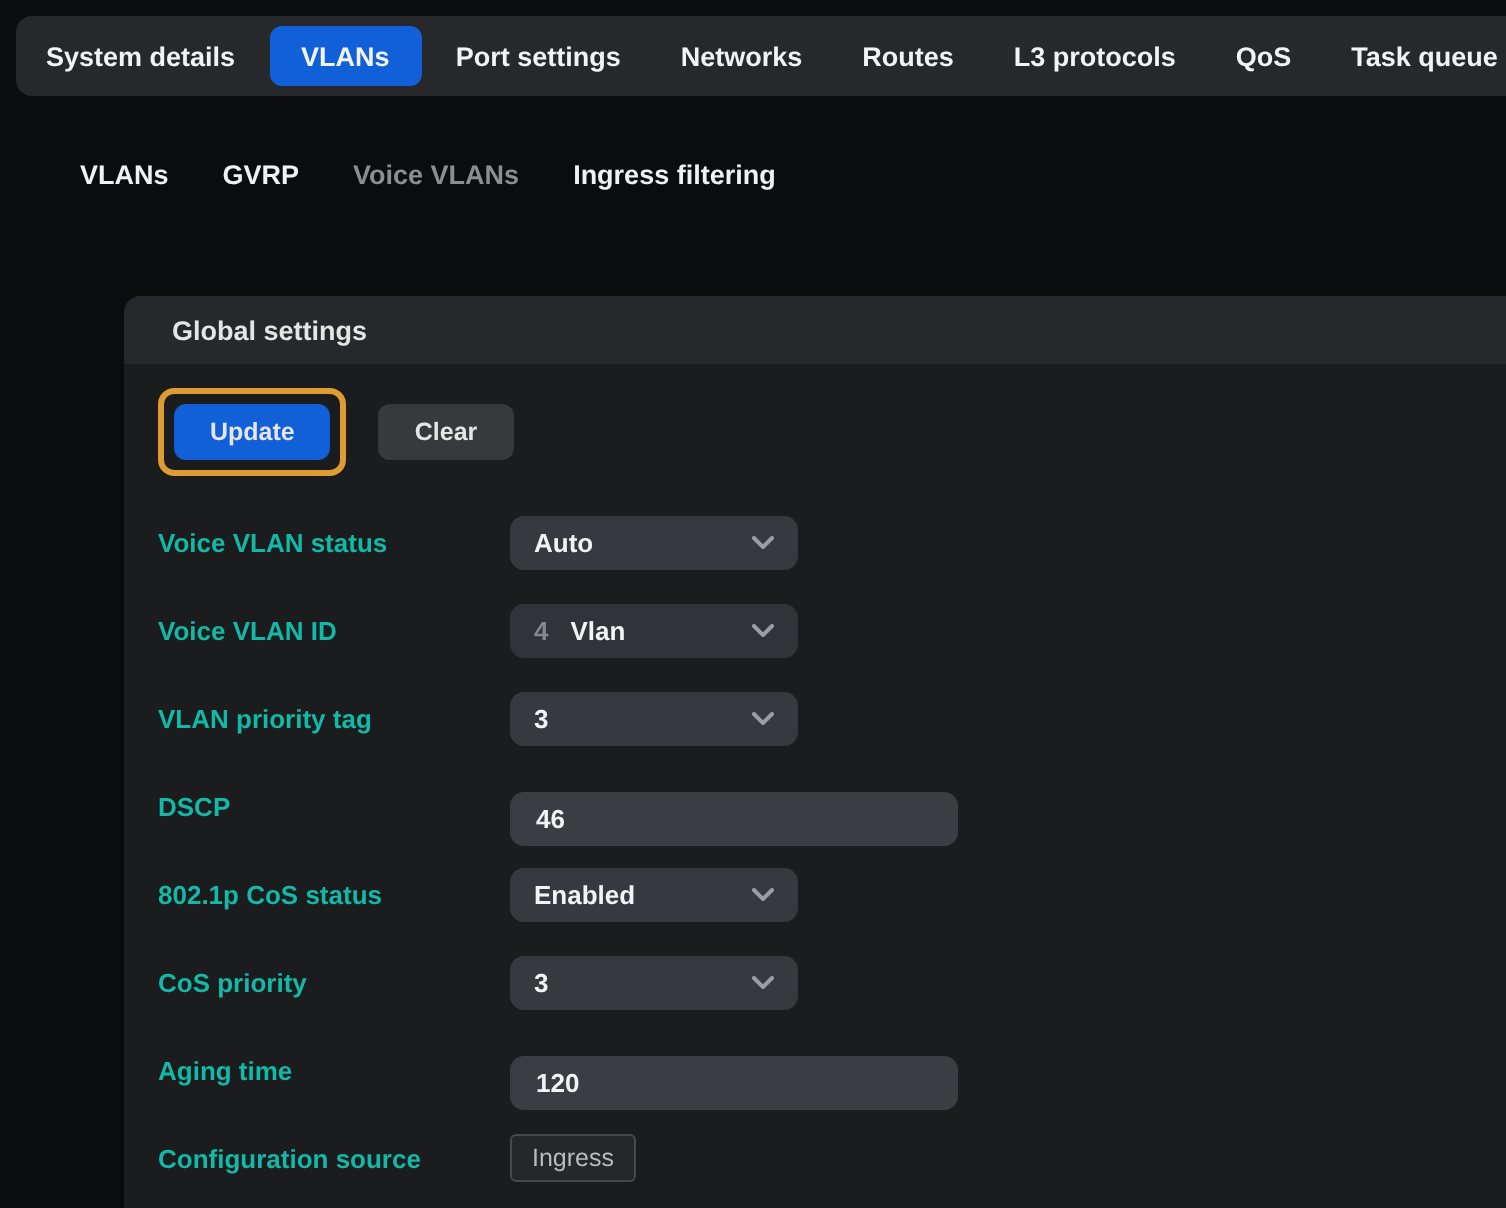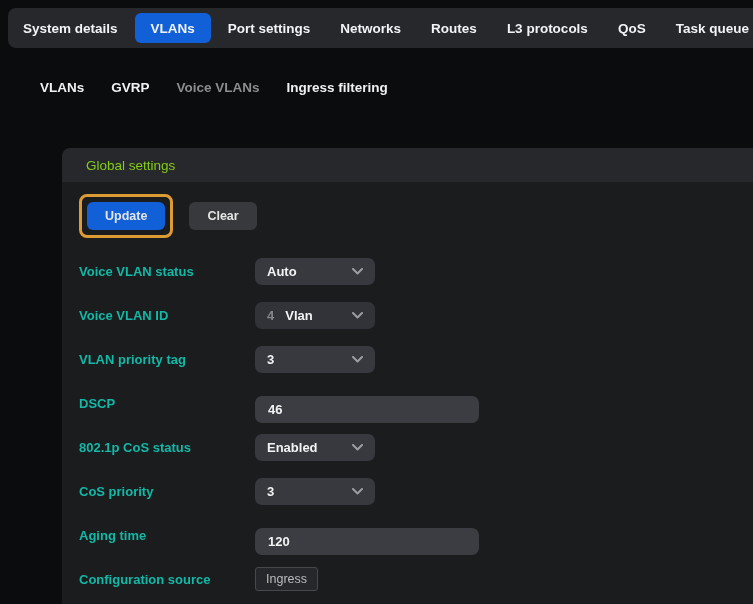--- a/index.html
+++ b/index.html
@@ -47,21 +47,21 @@
   .panel {
     position: absolute; left: 62px; top: 148px; right: 0; bottom: 0;
     background: #1a1c1e; border-radius: 8px 0 0 0;
     overflow: hidden;
   }
   .panel-header {
     height: 34px; background: #26282c;
     border-radius: 8px 0 0 0;
     display: flex; align-items: center; padding: 0 24px;
   }
-  .panel-title { font-size: 13.5px; font-weight: 400; color: #84cc16; }
+  .panel-title { font-size: 13.5px; font-weight: 700; color: #e5e5e5; }
   .panel-body { padding: 12px 20px 0 17px; }
 
   
   .btn-row { display: flex; align-items: center; margin-bottom: 11px; }
   .highlight-box {
     display: inline-block;
     border: 3px solid var(--orange);
     border-radius: 8px; padding: 5px;
   }
   .btn {
@@ -74,21 +74,21 @@
   .btn.primary { background: var(--accent); }
   .btn.secondary { background: #37393d; margin-left: 16px; }
 
   
   .form-row { display: flex; align-items: center; height: 44px; }
   .form-row .field-label {
     width: 176px; flex: none;
     font-size: 13px; font-weight: 600; color: #14b8a6;
   }
   .select {
-    width: 120px; height: 27px;
+    width: 144px; height: 27px;
     background: #37393e; border-radius: 7px;
     display: flex; align-items: center; justify-content: space-between;
     padding: 0 12px; cursor: pointer;
   }
   .select.dim { background: #313338; }
   .select .left-group { display: flex; align-items: center; gap: 11px; }
   .select .val { font-size: 13px; font-weight: 700; color: #f2f3f4; }
   .select .prefix { font-size: 13px; font-weight: 700; color: #85878a; }
   .chev { display: flex; align-items: center; }
   .text-input {

